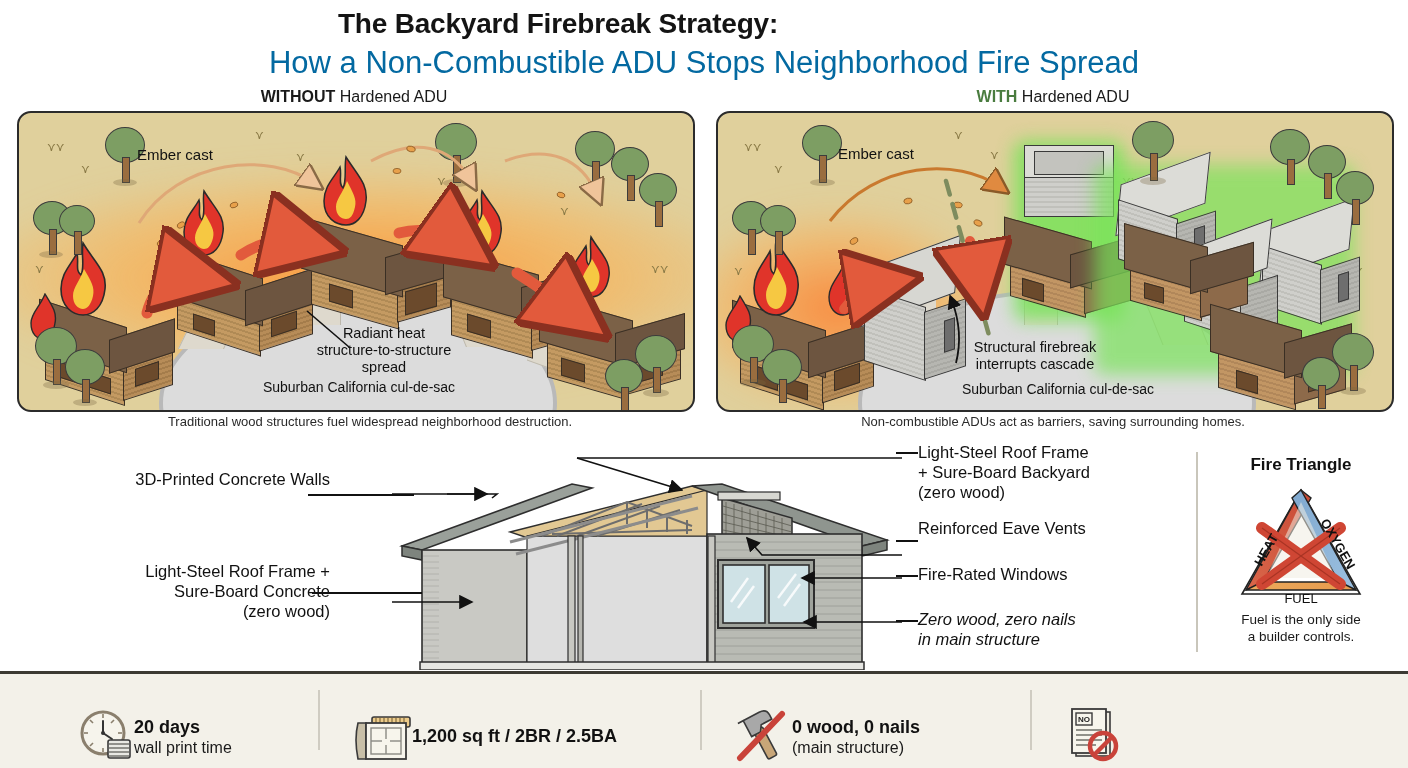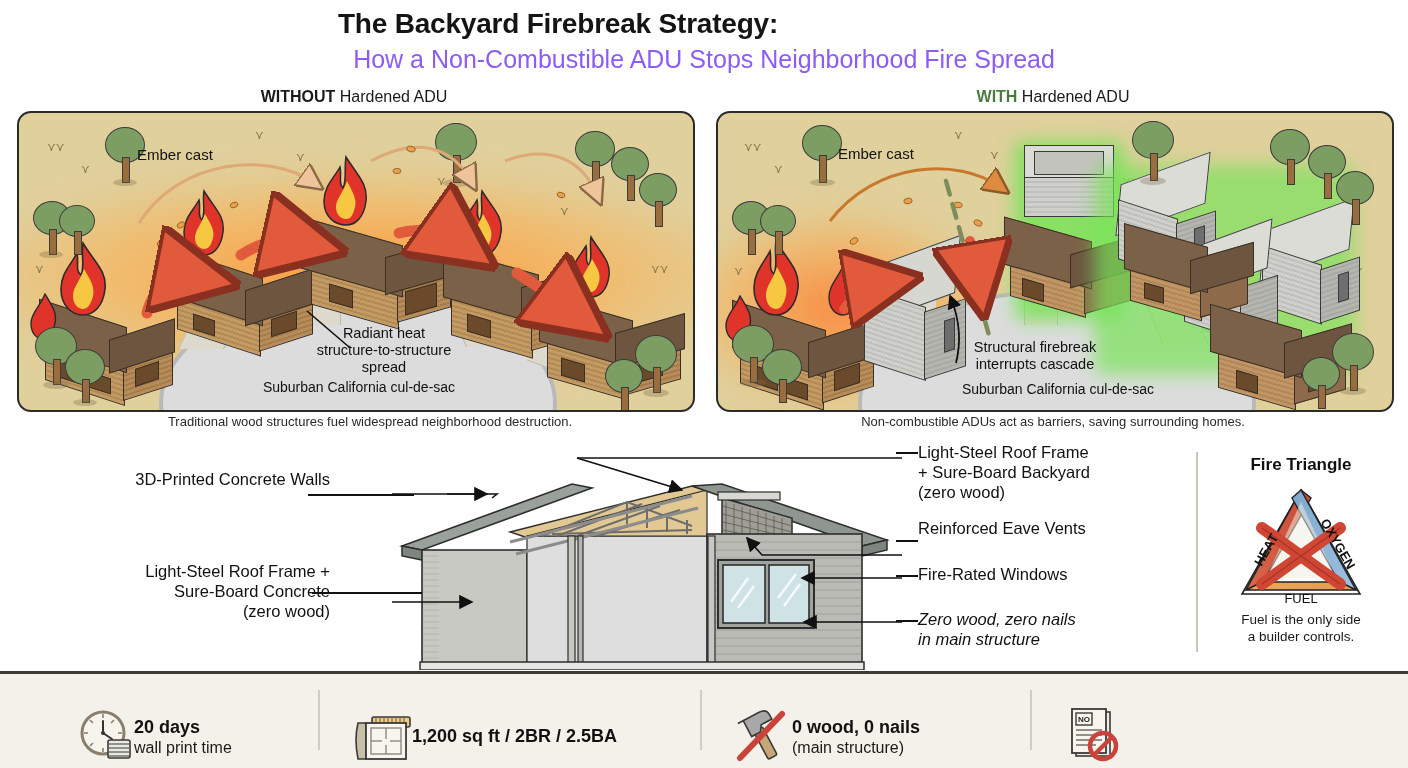--- a/index.html
+++ b/index.html
@@ -10,21 +10,21 @@
   }
   .root{position:absolute;inset:0;}
 
   
   .title1{
     position:absolute;left:0;top:8px;width:1116px;text-align:center;
     font-size:28px;font-weight:bold;letter-spacing:-0.2px;color:#141414;
   }
   .title2{
     position:absolute;left:0;top:45px;width:1408px;text-align:center;
-    font-size:25px;font-weight:normal;color:#8b5cf6;
+    font-size:31px;font-weight:normal;color:#0369a1;
   }
   .panelhead{
     position:absolute;top:88px;text-align:center;font-size:16px;color:#1a1a1a;
   }
   .panelhead .strong{font-weight:bold;}
   .panelhead .green{color:#4a7c3f;font-weight:bold;}
   .ph-left{left:16px;width:676px;}
   .ph-right{left:715px;width:676px;}
 
   

